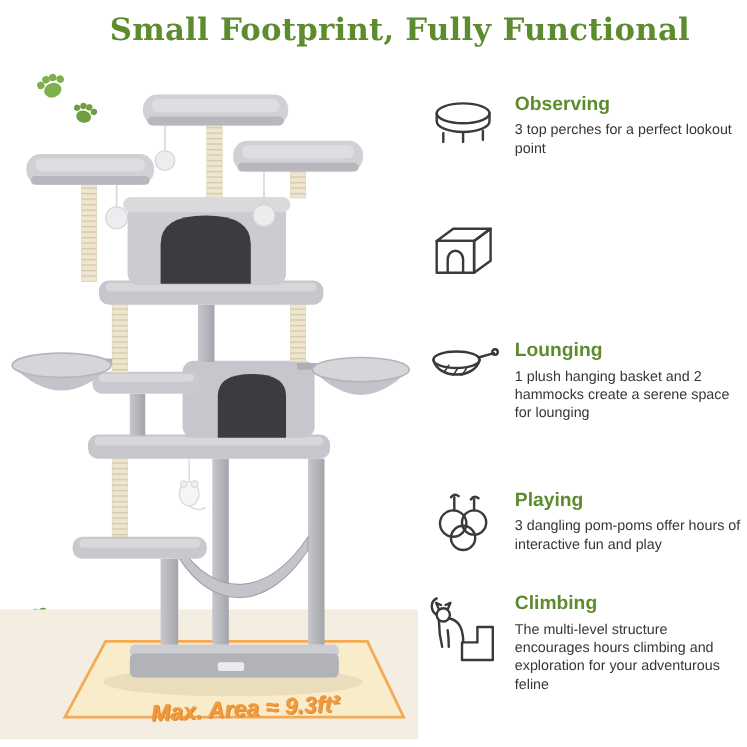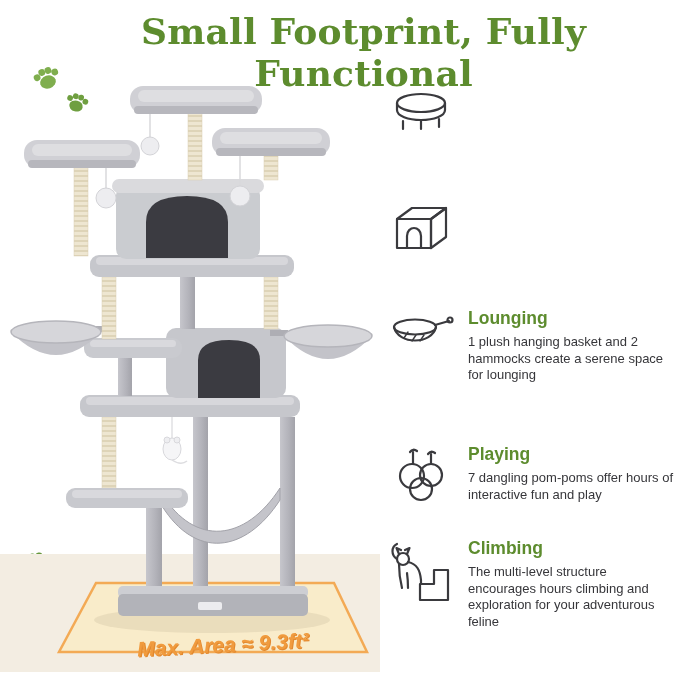--- a/index.html
+++ b/index.html
@@ -1,19 +1,19 @@
 <!DOCTYPE html>
 <html><head>
 <meta charset="utf-8">
 <style>
   html,body{margin:0;padding:0;background:#fff;}
   .stage{position:relative;width:679px;height:679px;background:#ffffff;overflow:hidden;
          font-family:"Liberation Sans",sans-serif;}
   .title{position:absolute;top:10px;left:0;right:0;text-align:center;
-         font-family:"DejaVu Serif",serif;font-weight:bold;font-size:36px;
+         font-family:"DejaVu Serif",serif;font-weight:bold;font-size:28px;
          color:#5d8c2e;letter-spacing:.2px;padding-left:48px;}
   .tree-svg{position:absolute;left:0;top:42px;width:380px;height:630px;}
   .paw-top{position:absolute;left:26px;top:56px;width:72px;height:66px;}
   .paw-bottom{position:absolute;left:16px;top:544px;width:42px;height:40px;}
   .feature{position:absolute;left:384px;width:290px;display:flex;gap:8px;}
   .f1{top:84px}.f2{top:198px}.f3{top:308px}.f4{top:444px}.f5{top:538px}
   .ficon-wrap{flex:0 0 76px;display:flex;justify-content:center;align-items:flex-start;padding-top:4px;}
   .ftext{flex:1;min-width:0;}
   .flabel{font-size:17.5px;font-weight:bold;color:#5d8c2e;margin:0 0 5px 0;}
   .fdesc{font-size:13px;line-height:1.28;color:#36363a;}
@@ -177,20 +177,24 @@
   </svg>
 
   <div class="feature f1">
     <div class="ficon-wrap">
       <svg class="ficon" width="64" height="52" viewBox="0 0 64 52">
         <ellipse cx="31" cy="15" rx="24" ry="9"></ellipse>
         <path d="M7,15 v7 c0,6 11,10 24,10 s24,-4 24,-10 v-7"></path>
         <path d="M13,33 v8 M49,31 v8 M31,33 v8"></path>
       </svg>
     </div>
+    <div class="ftext">
+      <div class="flabel">Observing</div>
+      <div class="fdesc">3 top perches for a perfect lookout point</div>
+    </div>
   </div>
 
   <div class="feature f2">
     <div class="ficon-wrap">
       <svg class="ficon" width="64" height="52" viewBox="0 0 64 52">
         <path d="M7,17 L22,6 L56,6 L41,17 Z"></path>
         <path d="M41,17 L56,6 L56,35 L41,46 Z"></path>
         <rect x="7" y="17" width="34" height="29"></rect>
         <path d="M17,46 v-12 c0,-5 3.5,-8 7,-8 s7,3 7,8 v12"></path>
       </svg>
@@ -220,21 +224,21 @@
       <svg class="ficon" width="64" height="56" viewBox="0 0 64 56">
         <path d="M20,4 q3,-4 7,-1 M38,6 q3,-4 7,-1"></path>
         <path d="M23,4 v12 M41,6 v10"></path>
         <circle cx="22" cy="28" r="12"></circle>
         <circle cx="41" cy="27" r="11"></circle>
         <circle cx="31" cy="41" r="11"></circle>
       </svg>
     </div>
     <div class="ftext">
       <div class="flabel">Playing</div>
-      <div class="fdesc">7 dangling pom-poms offer hours of interactive fun and play</div>
+      <div class="fdesc">3 dangling pom-poms offer hours of interactive fun and play</div>
     </div>
   </div>
 
   <div class="feature f5">
     <div class="ficon-wrap">
       <svg class="ficon" width="64" height="60" viewBox="0 0 64 60">
         <path d="M30,58 v-16 h14 v-14 h14 v30 z"></path>
         <circle cx="13" cy="17" r="6"></circle>
         <path d="M9,12 l-2.5,-6 4.5,2 M17,12 l2.5,-6 -4.5,2"></path>
         <path d="M18,20 C27,22 30,28 31,38 L31,42"></path>

